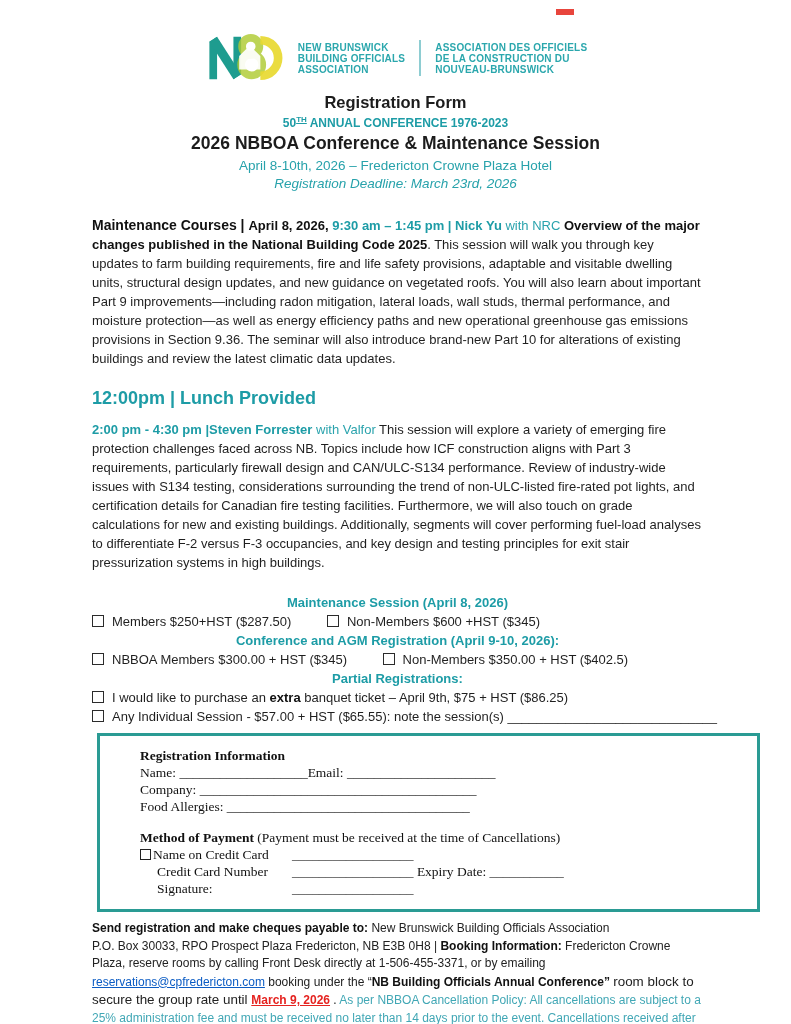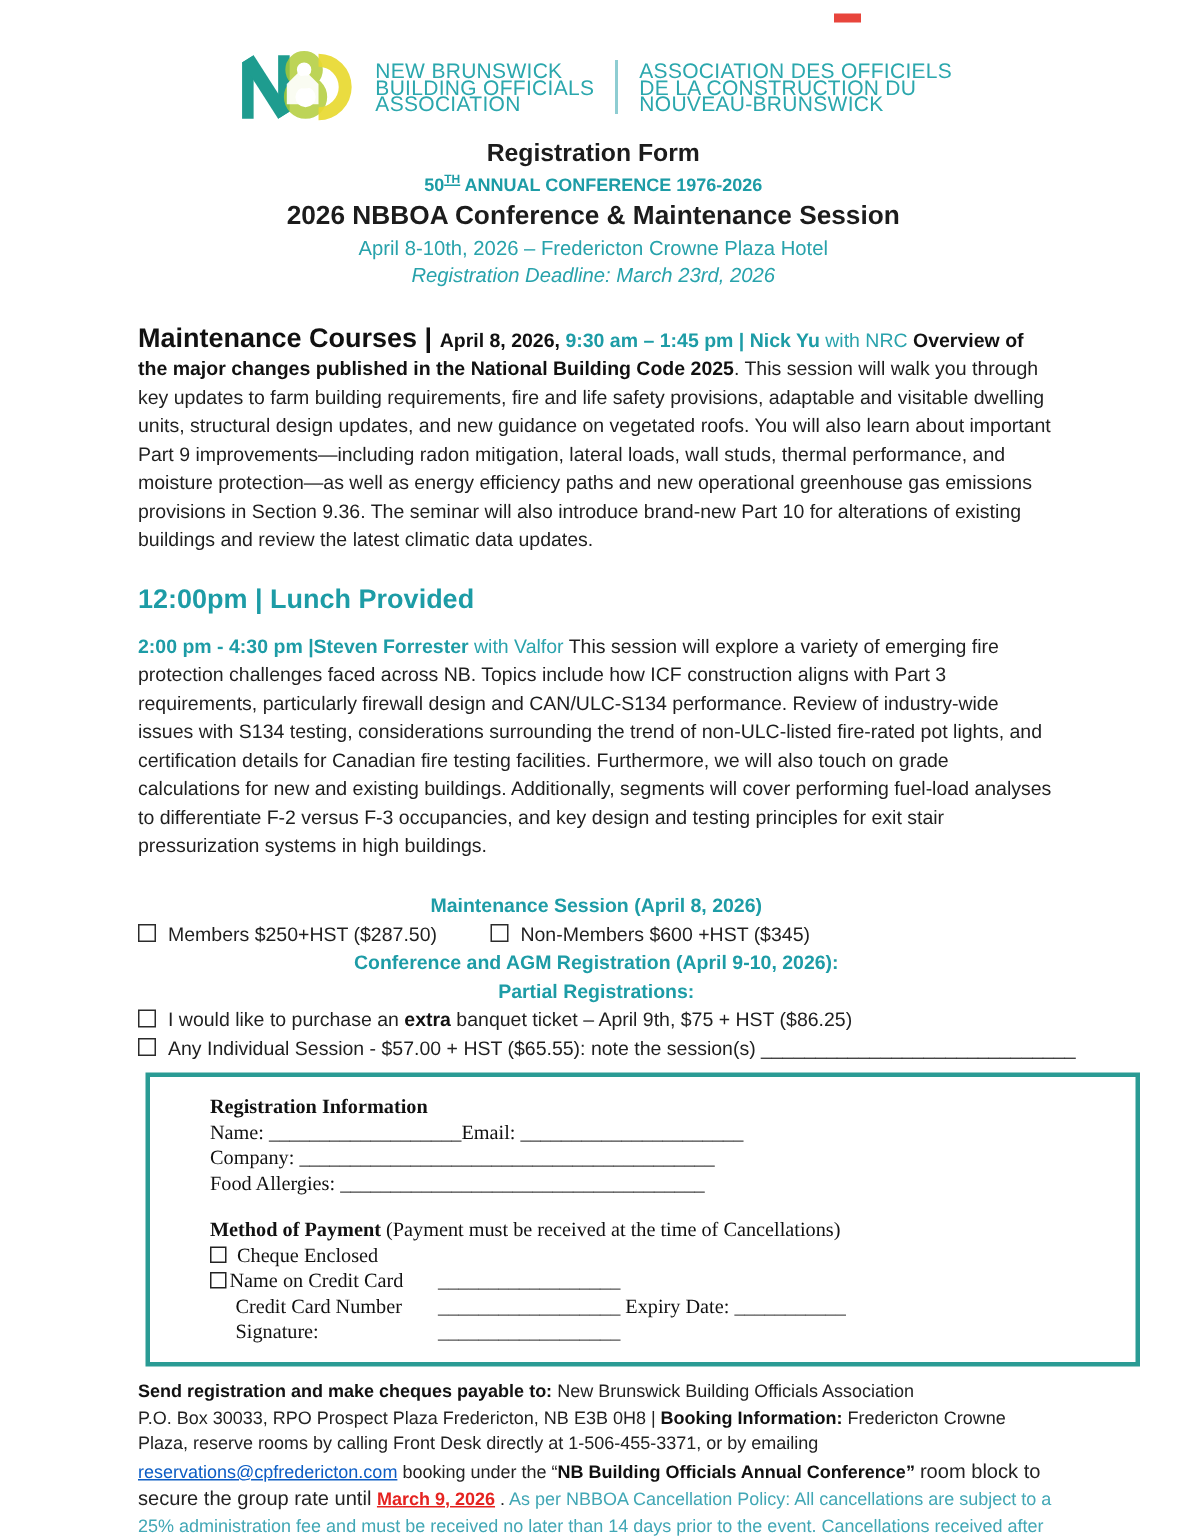--- a/index.html
+++ b/index.html
@@ -3,38 +3,38 @@
 <meta charset="utf-8">
 <style>
   html,body{margin:0;padding:0;background:#ffffff;}
   .page{position:relative;width:791px;height:1024px;background:#fff;overflow:hidden;
         font-family:"Liberation Sans",sans-serif;color:#1f1f1f;}
 
   
   .red-dash{position:absolute;left:556px;top:9px;width:18px;height:6px;background:#e8453c;}
   .logo-row{display:flex;justify-content:center;align-items:center;gap:14px;margin-top:33px;}
   .logo-mark{width:80px;height:50px;flex:0 0 auto;}
-  .logo-text{font-size:14px;line-height:11px;font-weight:normal;letter-spacing:.2px;color:#2ba7ad;text-transform:uppercase;}
+  .logo-text{font-size:10px;line-height:11px;font-weight:bold;letter-spacing:.2px;color:#2ba7ad;text-transform:uppercase;}
   .logo-divider{width:2px;height:36px;background:#8ecdd2;}
 
   .title{margin:10px 0 0;text-align:center;font-size:16.5px;font-weight:bold;color:#1c1c1c;}
   .sub50{margin-top:3px;text-align:center;font-size:12px;font-weight:bold;color:#1d9ca6;}
   .sub50 sup{font-size:8px;text-decoration:underline;}
   .conf-title{margin:3px 0 0;text-align:center;font-size:17.5px;font-weight:bold;color:#1c1c1c;}
   .dates{margin-top:4px;text-align:center;font-size:13.5px;color:#27a2ab;}
   .deadline{margin-top:3px;text-align:center;font-size:13.5px;font-style:italic;color:#27a2ab;}
 
   
   .content{margin:0 88px 0 92px;}
   .body-p{font-size:13px;line-height:19px;margin:0;}
   .p1{margin-top:25px;}
   .lunch{margin-top:21px;font-size:18px;font-weight:bold;color:#1d9ca6;}
   .p2{margin-top:12px;}
 
-  .seg-hb{font-weight:bold;font-size:18px;color:#111;}
+  .seg-hb{font-weight:bold;font-size:14px;color:#111;}
   .seg-hb2{font-weight:bold;color:#111;}
   .seg-b{font-weight:bold;color:#111;}
   .seg-tealb{font-weight:bold;color:#1d9ca6;}
   .seg-teal{color:#2aa3ad;}
   .seg-link{color:#0b5cc4;text-decoration:underline;}
   .seg-red{color:#e52320;font-weight:bold;text-decoration:underline;}
   .seg-big{font-size:13.4px;}
   .seg-lteal{color:#41a7b5;}
 
   
@@ -91,59 +91,62 @@
       </div>
       <div class="logo-divider"></div>
       <div class="logo-text">
         <div>ASSOCIATION DES OFFICIELS</div>
         <div>DE LA CONSTRUCTION DU</div>
         <div>NOUVEAU-BRUNSWICK</div>
       </div>
     </div>
 
     <h1 class="title">Registration Form</h1>
-    <div class="sub50"><span>50</span><sup>TH</sup><span> ANNUAL CONFERENCE 1976-2026</span></div>
+    <div class="sub50"><span>50</span><sup>TH</sup><span> ANNUAL CONFERENCE 1976-2023</span></div>
     <h2 class="conf-title">2026 NBBOA Conference &amp; Maintenance Session</h2>
     <div class="dates">April 8-10th, 2026 – Fredericton Crowne Plaza Hotel</div>
     <div class="deadline">Registration Deadline: March 23rd, 2026</div>
   </header>
 
   <main class="content">
 
     <p class="body-p p1"><span class="seg-hb">Maintenance Courses | </span><span class="seg-hb2">April 8, 2026</span><span class="seg-hb2">, </span><span class="seg-tealb">9:30 am – 1:45 pm | Nick Yu </span><span class="seg-teal">with NRC </span><span class="seg-b">Overview of the major changes published in the National Building Code 2025</span><span>. This session will walk you through key updates to farm building requirements, fire and life safety provisions, adaptable and visitable dwelling units, structural design updates, and new guidance on vegetated roofs. You will also learn about important Part 9 improvements—including radon mitigation, lateral loads, wall studs, thermal performance, and moisture protection—as well as energy efficiency paths and new operational greenhouse gas emissions provisions in Section 9.36. The seminar will also introduce brand-new Part 10 for alterations of existing buildings and review the latest climatic data updates.</span></p>
 
     <p class="body-p lunch">12:00pm | Lunch Provided</p>
 
     <p class="body-p p2"><span class="seg-tealb">2:00 pm - 4:30 pm |Steven Forrester </span><span class="seg-teal">with Valfor </span><span>This session will explore a variety of emerging fire protection challenges faced across NB. Topics include how ICF construction aligns with Part 3 requirements, particularly firewall design and CAN/ULC-S134 performance. Review of industry-wide issues with S134 testing, considerations surrounding the trend of non-ULC-listed fire-rated pot lights, and certification details for Canadian fire testing facilities. Furthermore, we will also touch on grade calculations for new and existing buildings. Additionally, segments will cover performing fuel-load analyses to differentiate F-2 versus F-3 occupancies, and key design and testing principles for exit stair pressurization systems in high buildings.</span></p>
 
     <section class="pricing">
       <div class="ph">Maintenance Session (April 8, 2026)</div>
       <div class="opt-row">
         <span class="opt"><span class="cb"></span><span>Members $250+HST ($287.50)</span></span>
         <span class="opt second"><span class="cb"></span><span>Non-Members $600 +HST ($345)</span></span>
       </div>
       <div class="ph">Conference and AGM Registration (April 9-10, 2026):</div>
+      <div class="opt-row">
+        <span class="opt"><span class="cb"></span><span>NBBOA Members $300.00 + HST ($345)</span></span>
+        <span class="opt second"><span class="cb"></span><span>Non-Members $350.00 + HST ($402.5)</span></span>
+      </div>
       <div class="ph">Partial Registrations:</div>
       <div class="opt-row">
         <span class="opt"><span class="cb"></span><span><span>I would like to purchase an </span><span class="seg-b">extra</span><span> banquet ticket – April 9th, $75 + HST ($86.25)</span></span></span>
       </div>
       <div class="opt-row">
         <span class="opt"><span class="cb"></span><span>Any Individual Session - $57.00 + HST ($65.55): note the session(s) </span><span class="blank">_____________________________</span></span>
       </div>
     </section>
 
     <section class="form-box">
       <div class="fb-heading">Registration Information</div>
       <div class="fb-line"><span>Name: </span><span>___________________</span><span>Email: </span><span>______________________</span></div>
       <div class="fb-line"><span>Company: </span><span>_________________________________________</span></div>
       <div class="fb-line"><span>Food Allergies: </span><span>____________________________________</span></div>
 
       <div class="pay-section">
         <div class="fb-line"><span class="seg-b">Method of Payment </span><span>(Payment must be received at the time of Cancellations)</span></div>
-        <div class="fb-line"><span class="cb fb-cb"></span><span>Cheque Enclosed</span></div>
         <div class="fb-line pay-row">
           <span class="pay-label"><span class="cb fb-cb tight"></span><span>Name on Credit Card</span></span>
           <span class="blank">__________________</span>
         </div>
         <div class="fb-line pay-row pay-indent">
           <span class="pay-label">Credit Card Number</span>
           <span><span class="blank">__________________</span> <span>Expiry Date:</span> <span class="blank">___________</span></span>
         </div>
         <div class="fb-line pay-row pay-indent">
           <span class="pay-label">Signature:</span>

